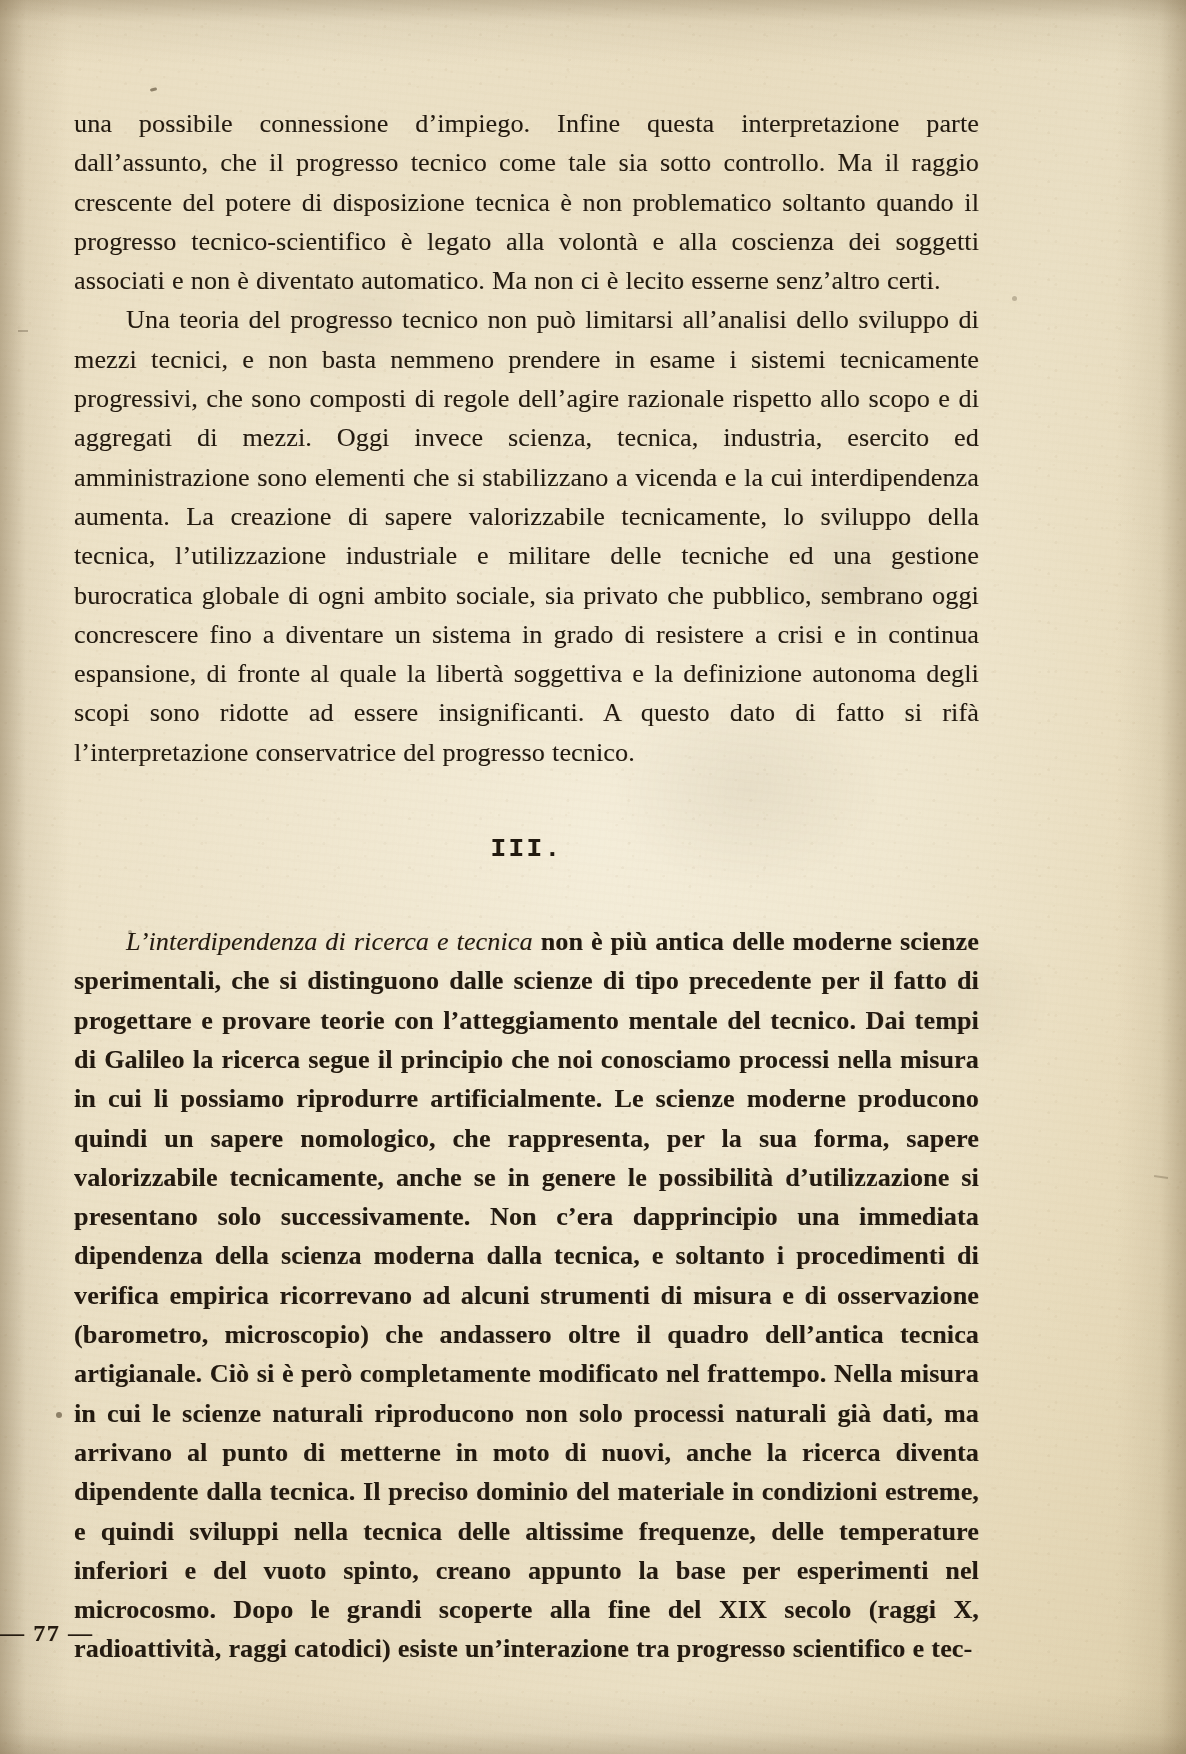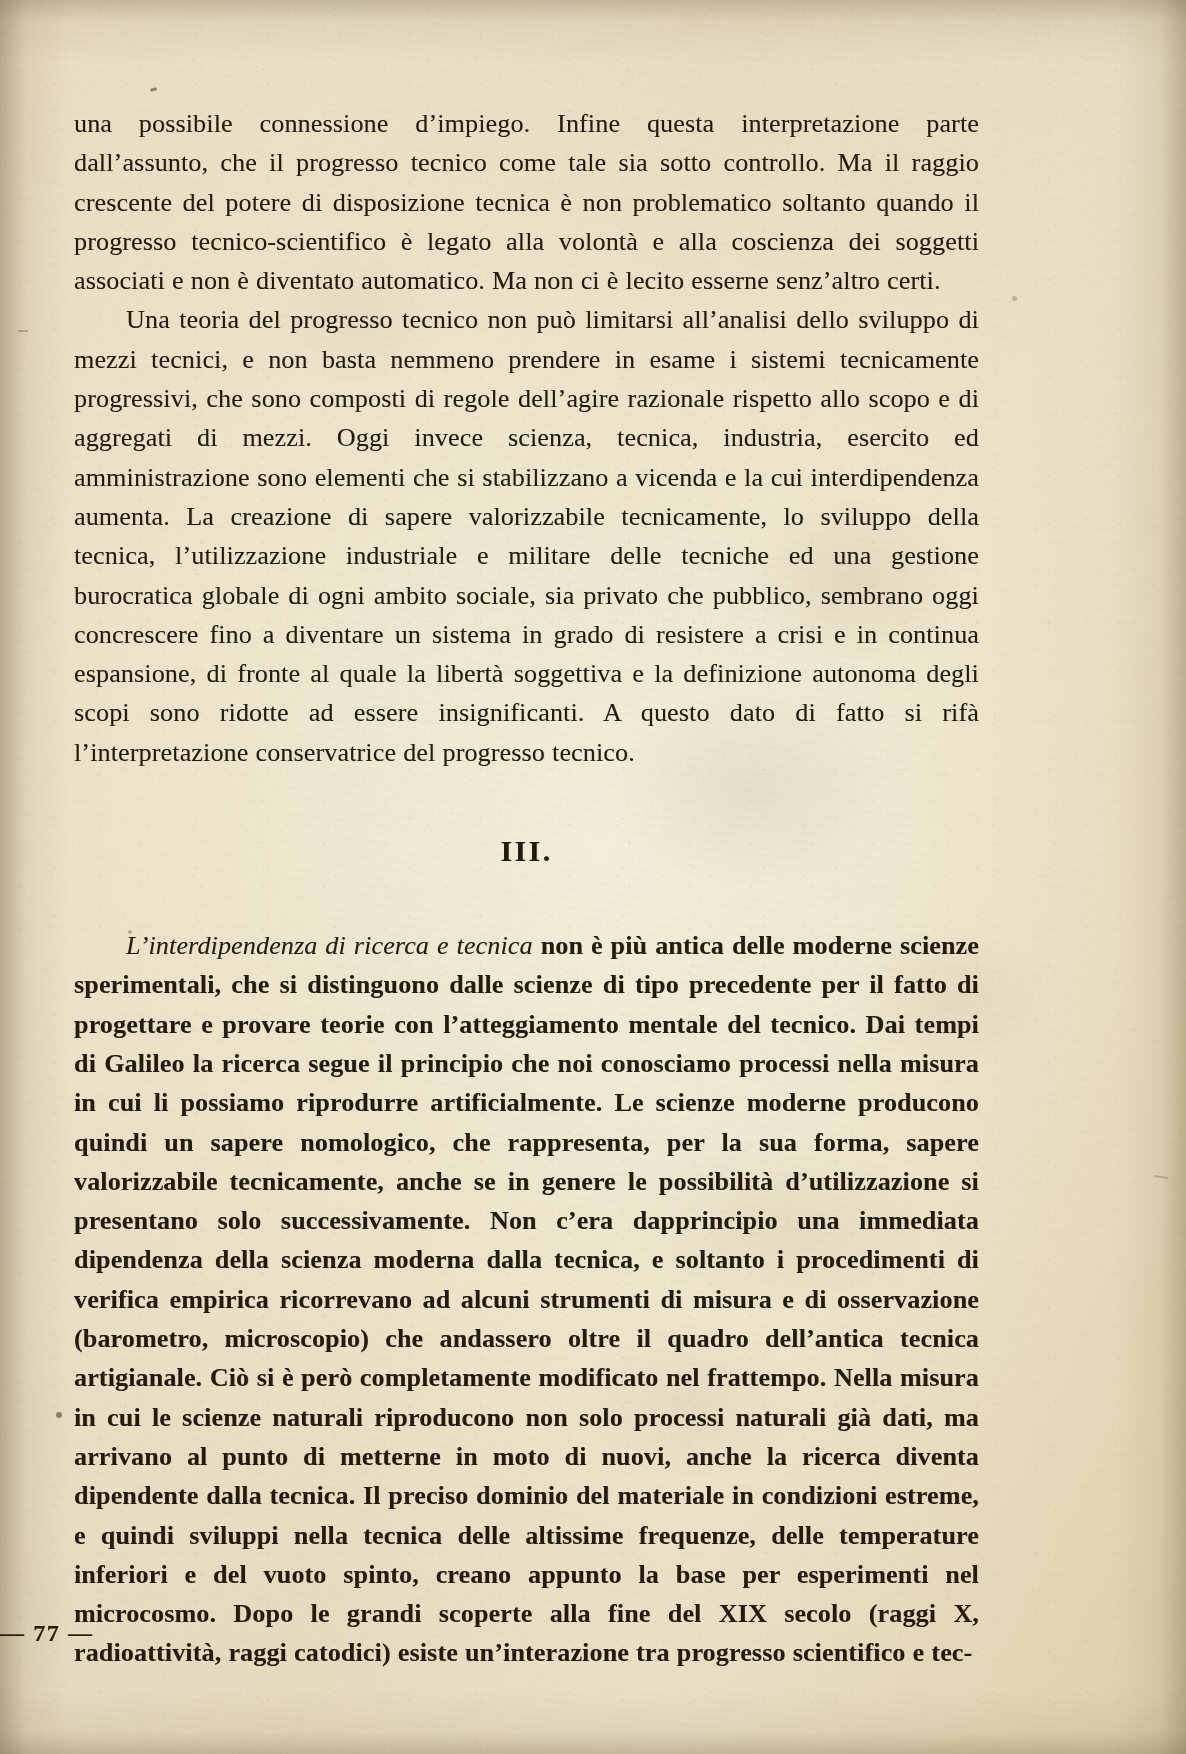--- a/index.html
+++ b/index.html
@@ -110,23 +110,23 @@
   p.para > .flow { display: inline; font-weight: bold; }
 
   em.title-italic {
     font-style: italic;
   }
 
   
   .sec-head {
     margin: 0;
     text-align: center;
-    font-family: Liberation Serif, serif;
+    font-family: Liberation Mono, monospace;
     font-weight: bold;
-    font-size: 30px;
+    font-size: 26px;
     letter-spacing: 2.4px;
     color: #221a10;
     text-shadow: 0.35px 0.25px 0.5px rgba(60,42,22,0.35);
   }
 
   .gap-before-head { height: 62px; }
   .gap-after-head  { height: 58px; }
 
   
   .folio {

